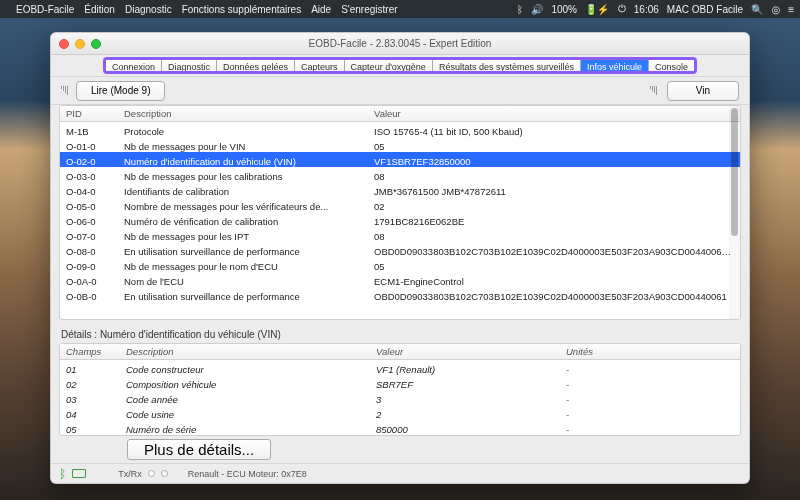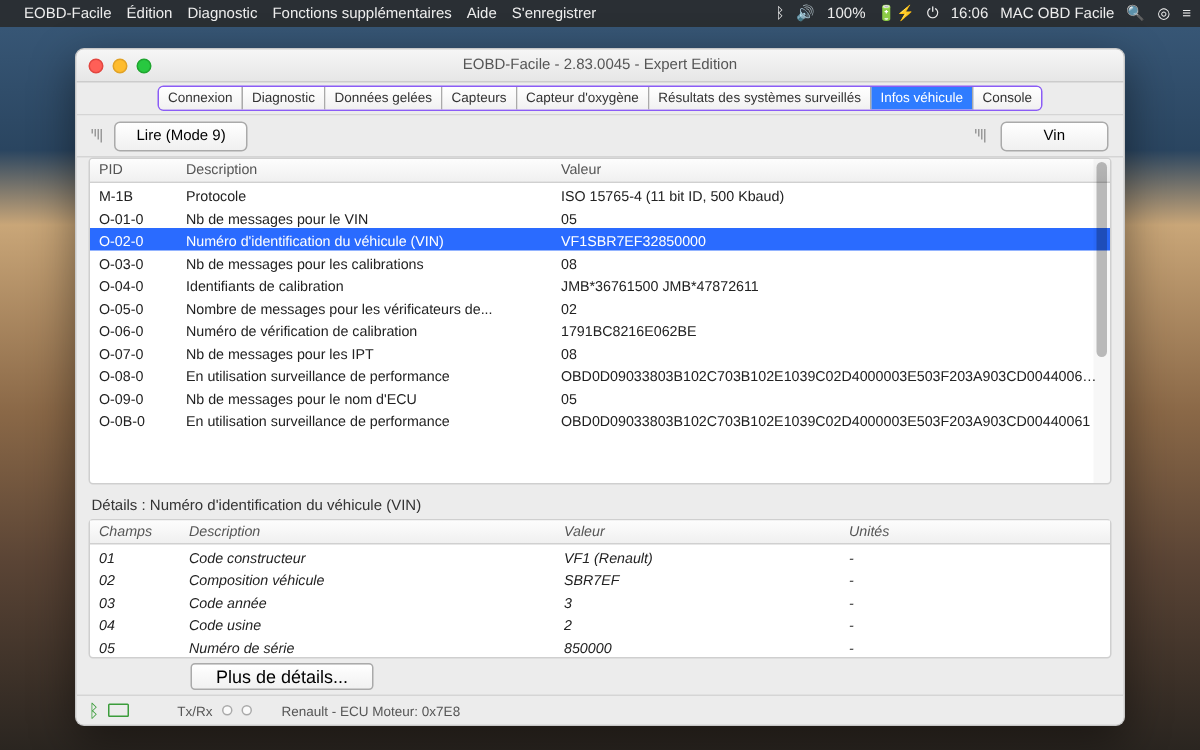--- a/index.html
+++ b/index.html
@@ -17,21 +17,21 @@
     .window { position:absolute; left:50px; top:32px; width:700px; height:452px; background:#ececec; border-radius:6px; box-shadow:0 10px 30px rgba(0,0,0,.45); display:flex; flex-direction:column; overflow:hidden; border:1px solid rgba(0,0,0,.15);}
     .titlebar { height:22px; background:linear-gradient(#f6f6f6,#e6e6e6); border-bottom:1px solid #ccc; display:flex; align-items:center; position:relative; }
     .traffic { display:flex; gap:6px; margin-left:8px; }
     .traffic span { width:10px; height:10px; border-radius:50%; display:block; }
     .tl-close{background:#ff5f57;border:.5px solid #e24640;}
     .tl-min{background:#febc2e;border:.5px solid #e1a226;}
     .tl-max{background:#28c840;border:.5px solid #1fa52f;}
     .title { position:absolute; left:0; right:0; text-align:center; font-size:10px; color:#555; }
 
     .tabbar { height:22px; display:flex; justify-content:center; align-items:center; background:#ececec; border-bottom:1px solid #d5d5d5; }
-    .segmented { display:flex; border:1px solid #8b5cf6; border-radius:4px; overflow:hidden; height:17px; }
+    .segmented { display:flex; border:3px solid #8b5cf6; border-radius:4px; overflow:hidden; height:17px; }
     .segmented .seg { padding:0 6px; font-size:9px; line-height:15px; background:linear-gradient(#fff,#f1f1f1); border-right:1px solid #aaa; color:#333; cursor:default;}
     .segmented .seg:last-child{border-right:none;}
     .segmented .seg.sel { background:#2f7cff; color:#fff; }
 
     .toolbar { height:28px; display:flex; align-items:center; padding:0 10px; background:#ececec; border-bottom:1px solid #d5d5d5; font-size:10px; gap:8px;}
     .btn { background:linear-gradient(#fff,#f0f0f0); border:1px solid #aaa; border-radius:4px; padding:2px 14px; font-size:10px; line-height:14px;}
     .toolbar .vin { margin-left:auto; display:flex; align-items:center; gap:10px;}
     .bars { display:flex; gap:1px; }
     .bars span{width:1px;background:#999;display:block;}
     .bars span:nth-child(1){height:3px;} .bars span:nth-child(2){height:5px;} .bars span:nth-child(3){height:7px;} .bars span:nth-child(4){height:9px;}
@@ -43,21 +43,21 @@
     .tbody { flex:1; overflow-y:hidden; font-size:9.5px;}
     .tr { display:flex; height:15px; line-height:15px; }
     .tr.sel { background:#2a6bff; color:#fff; }
 
     .details { margin:6px 8px 0; font-size:10px; }
     .details-title { padding:3px 2px; color:#333; }
     .dtable { border:1px solid #cfcfcf; background:#fff; border-radius:3px;font-style:italic;}
     .dtable .thead, .dtable .tr { font-size:9.5px; }
     .d-col1{width:60px;} .d-col2{width:250px;} .d-col3{width:190px;} .d-col4{flex:1;}
     .more-btn-row{display:flex;padding:3px 0 3px 68px;}
-    .more-btn{background:linear-gradient(#fff,#f0f0f0);border:1px solid #aaa;border-radius:3px;font-size:12px;padding:1px 16px;text-align:center;}
+    .more-btn{background:linear-gradient(#fff,#f0f0f0);border:1px solid #aaa;border-radius:3px;font-size:15px;padding:1px 16px;text-align:center;}
 
     .statusbar { margin-top:auto; height:20px; background:#ececec; border-top:1px solid #d5d5d5; display:flex; align-items:center; padding:0 8px; font-size:9px; gap:6px; color:#555;}
     .bt-icon{color:#3b9c3b;font-size:12px;}
     .kb-icon{width:14px;height:9px;border:1px solid #3b9c3b;border-radius:1px;position:relative;}
     .led{width:7px;height:7px;border-radius:50%;border:1px solid #aaa;background:#fafafa;}
 
     .scrollbar{position:absolute;right:0;top:0;bottom:0;width:11px;background:rgba(0,0,0,.03);}
     .scrollbar .thumb{position:absolute;left:2px;right:2px;top:2px;height:60%;background:rgba(0,0,0,.25);border-radius:4px;}
   </style>
 </head>
@@ -182,20 +182,25 @@
           <div class="col-pid">O-08-0</div>
           <div class="col-desc">En utilisation surveillance de performance</div>
           <div class="col-val">OBD0D09033803B102C703B102E1039C02D4000003E503F203A903CD0044006102A5...</div>
         </div>
         <div class="tr">
           <div class="col-pid">O-09-0</div>
           <div class="col-desc">Nb de messages pour le nom d'ECU</div>
           <div class="col-val">05</div>
         </div>
         <div class="tr">
+          <div class="col-pid">O-0A-0</div>
+          <div class="col-desc">Nom de l'ECU</div>
+          <div class="col-val">ECM1-EngineControl</div>
+        </div>
+        <div class="tr">
           <div class="col-pid">O-0B-0</div>
           <div class="col-desc">En utilisation surveillance de performance</div>
           <div class="col-val">OBD0D09033803B102C703B102E1039C02D4000003E503F203A903CD00440061</div>
         </div>
       </div>
     <div class="scrollbar">
         <div class="thumb"></div>
       </div>
   </div>
 

